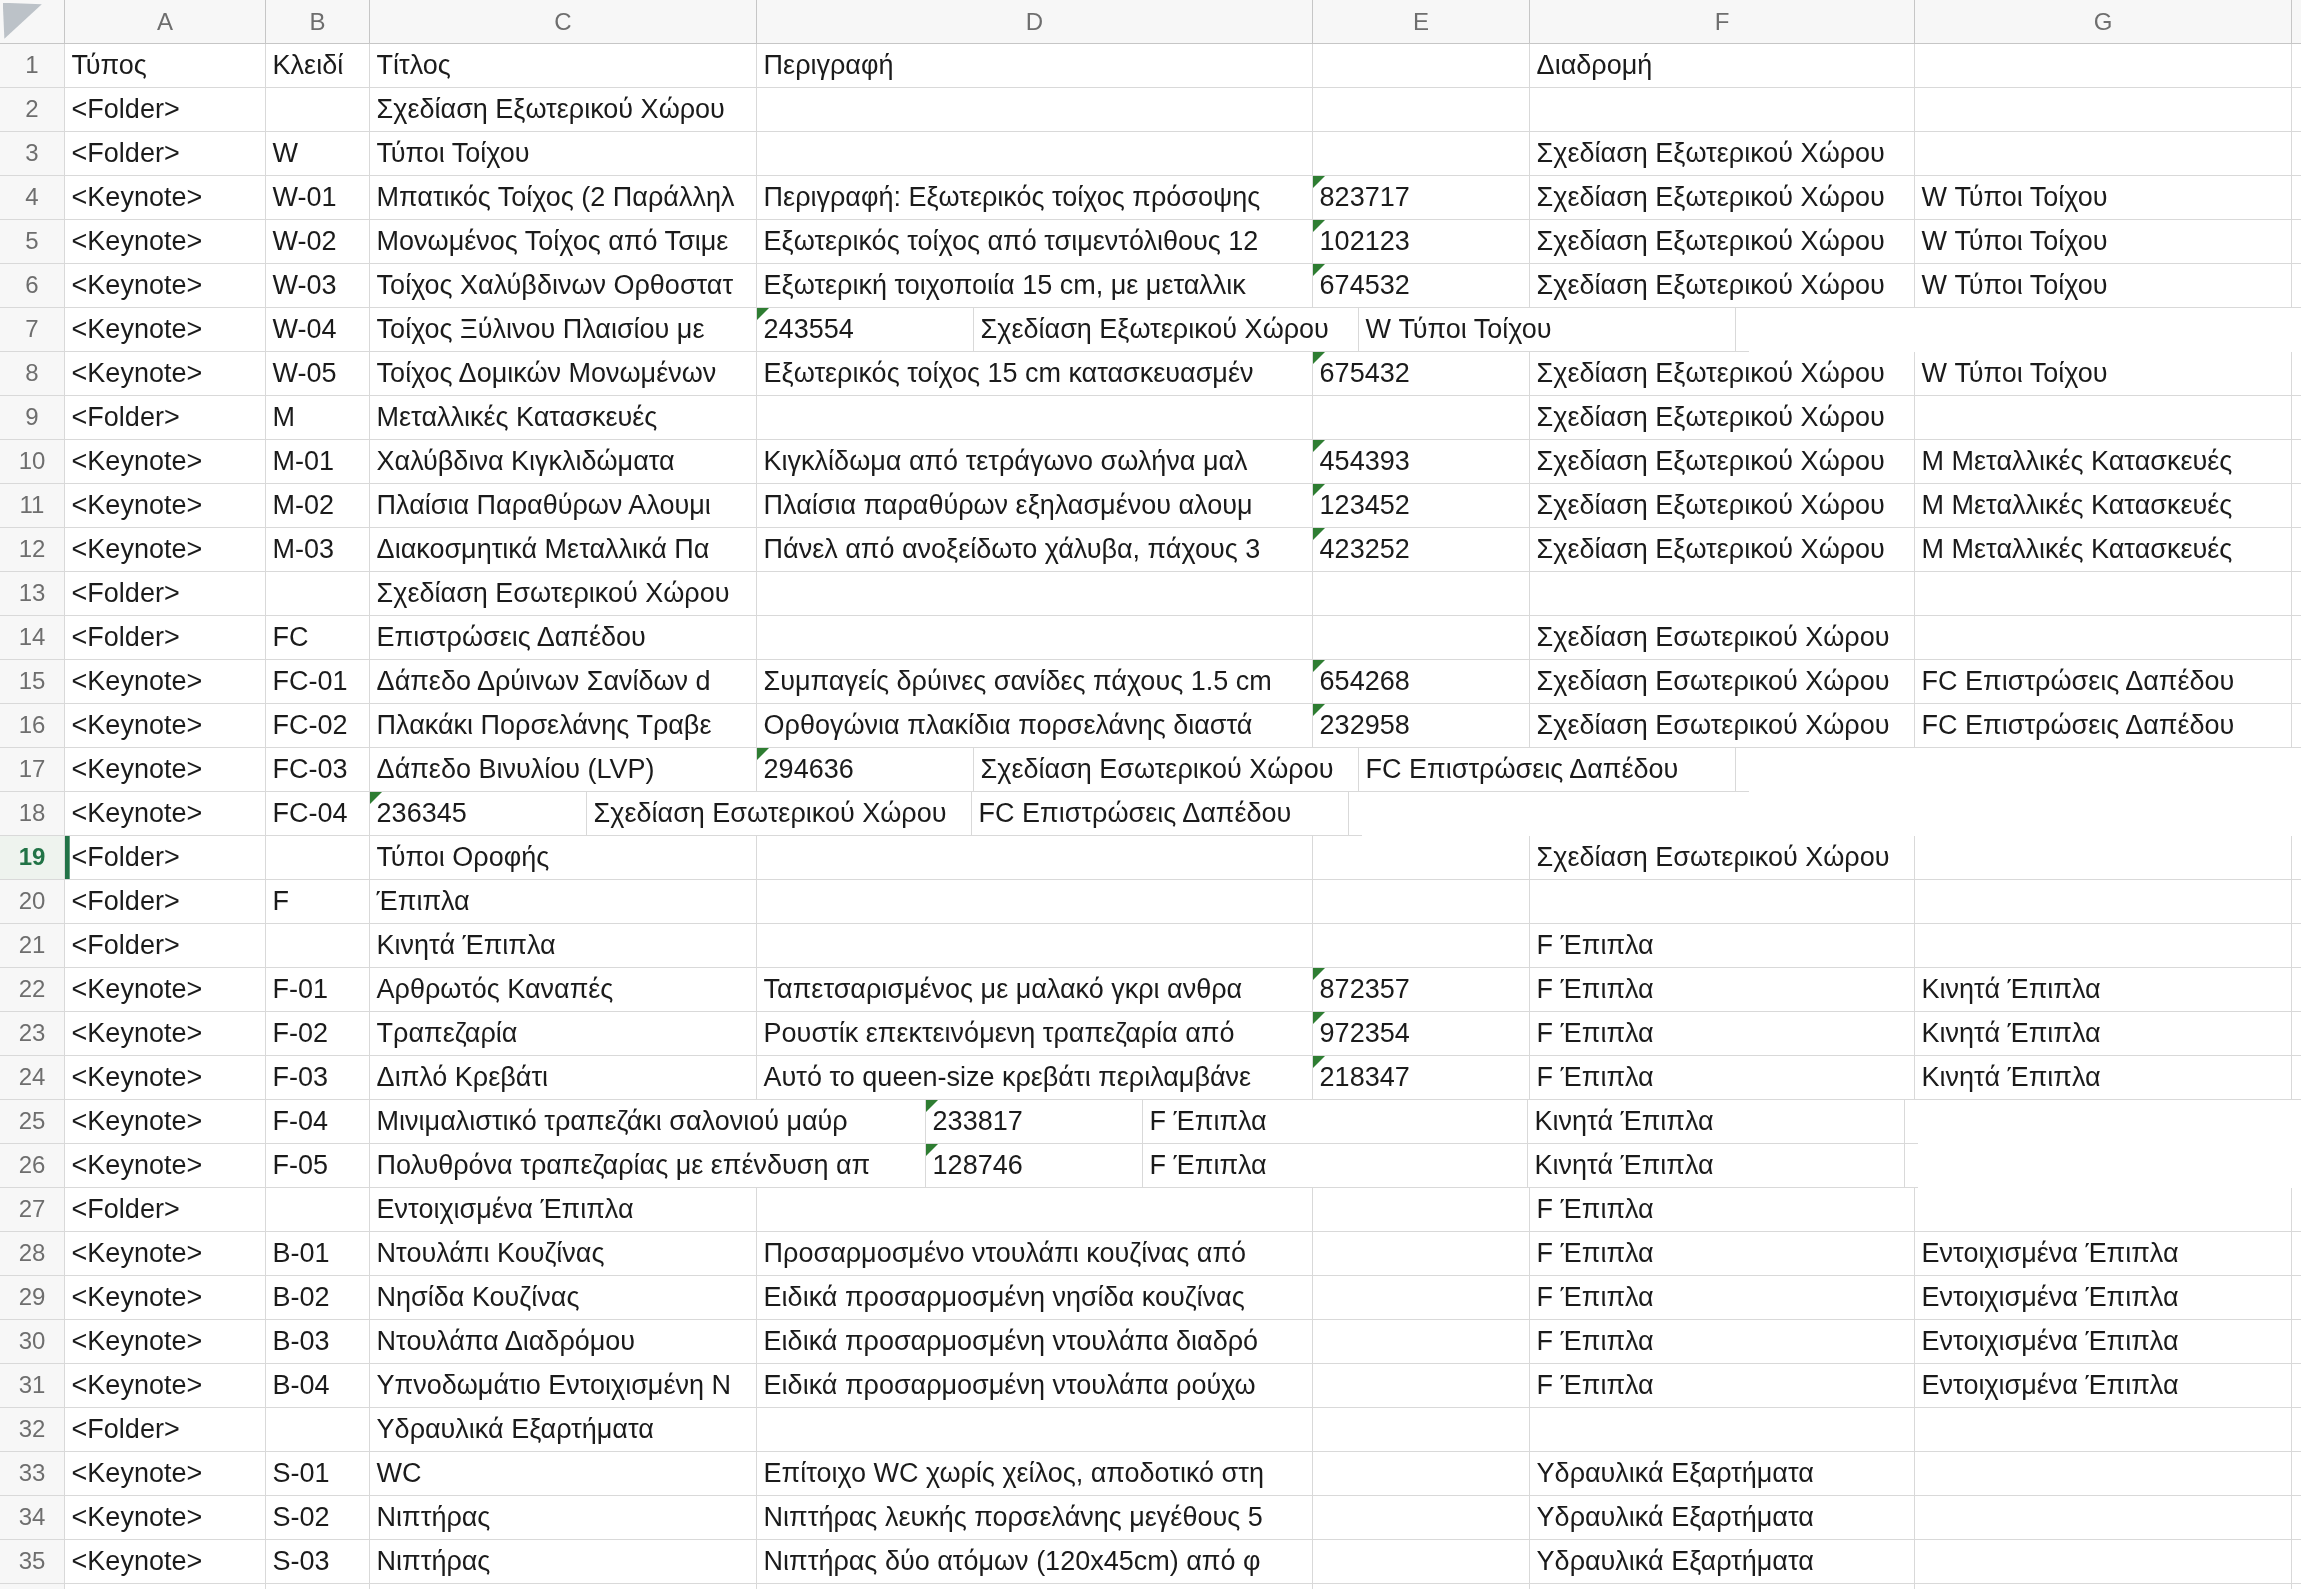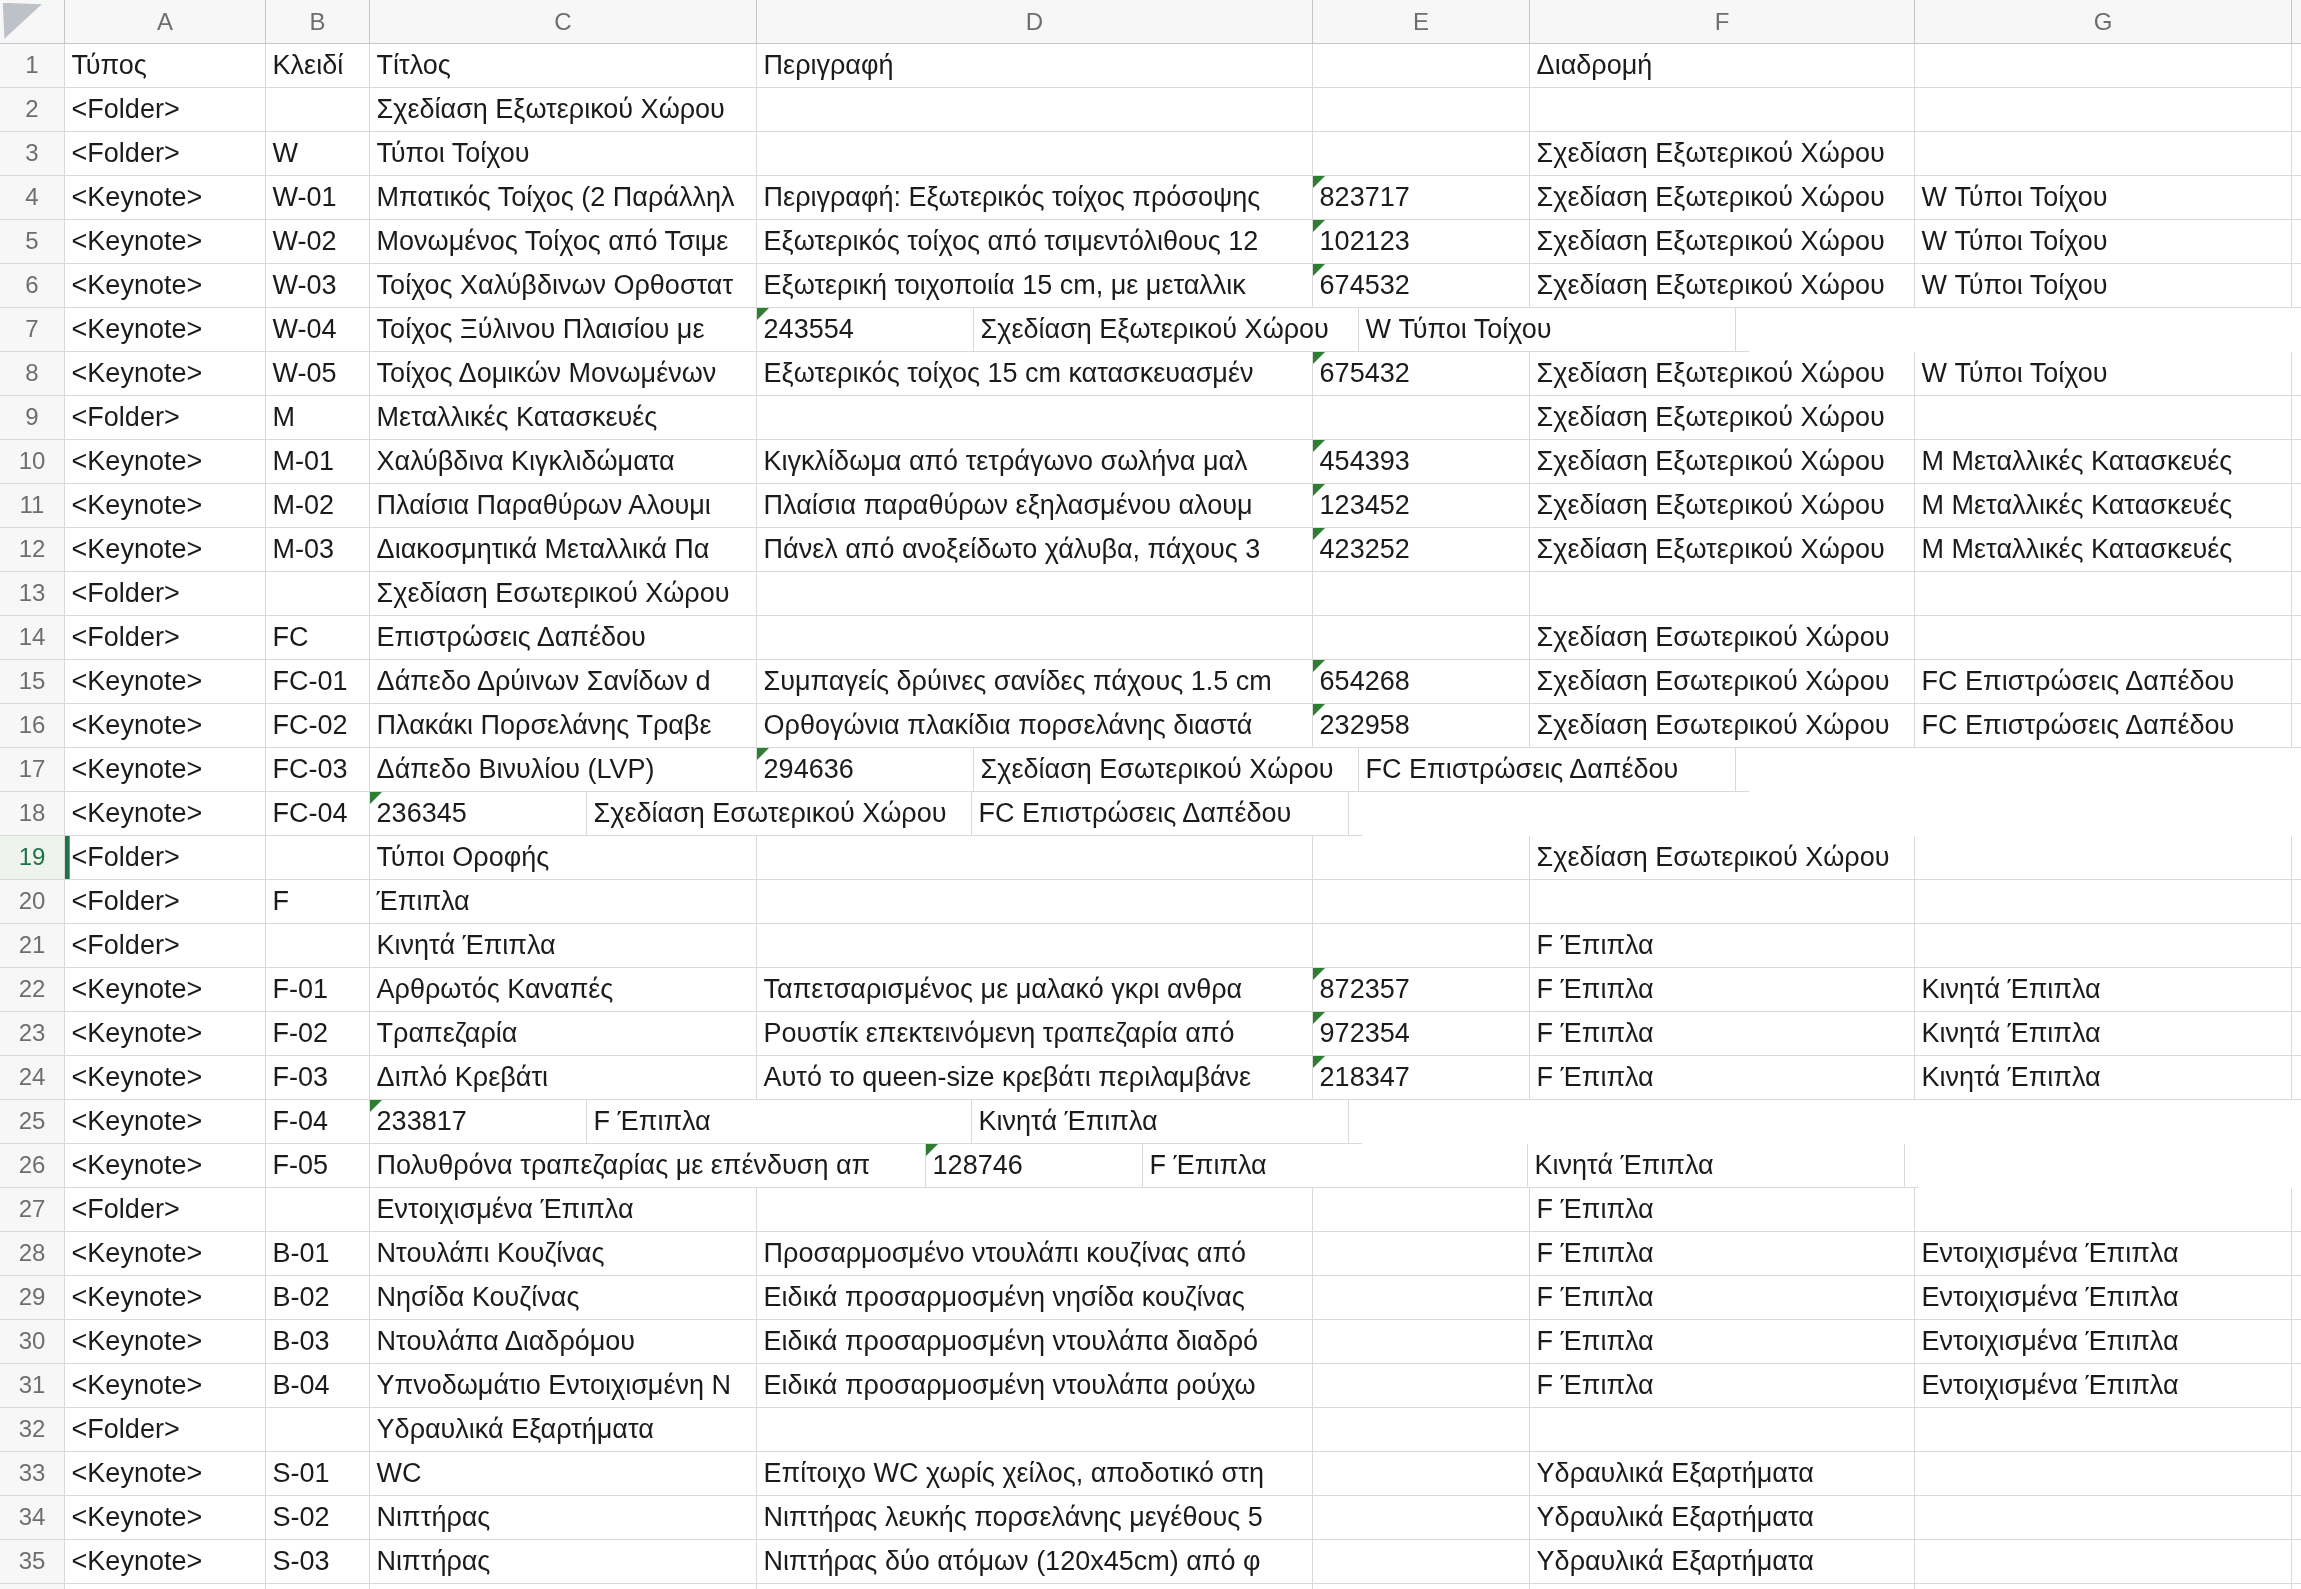--- a/index.html
+++ b/index.html
@@ -54,21 +54,21 @@
   .w-g{width:377px;}
   .w-h{width:10.3px;border-right:none;}
   
   .err-tri{
     position:absolute;top:0;left:0;width:12px;height:12px;
     background:var(--tri);
     clip-path:polygon(0 0,100% 0,0 100%);
   }
   
   .row.sel .cell.w-a{box-shadow:inset 4.7px 0 0 var(--sel);}
-  .row.sel .rownum{color:var(--sel);font-weight:400;background:#eef3ee;}
+  .row.sel .rownum{color:var(--sel);font-weight:700;background:#eef3ee;}
 </style>
 </head>
 <body>
 
 <div class="sheet">
   <div class="hdr-row">
       <div class="hdr-cell hdr-corner w-num">
         <div class="corner-tri"></div>
       </div>
       <div class="hdr-cell w-a">A</div>
@@ -685,20 +685,23 @@
         <div class="cell w-h"></div>
       </div>
       <div class="row">
         <div class="cell rownum w-num">25</div>
         <div class="cell w-a">
           <span>&lt;Keynote&gt;</span>
         </div>
         <div class="cell w-b">
           <span>F-04</span>
         </div>
+        <div class="cell w-d">
+          <span>Μινιμαλιστικό τραπεζάκι σαλονιού μαύρ</span>
+        </div>
         <div class="cell w-e">
           <div class="err-tri"></div>
           <span>233817</span>
         </div>
         <div class="cell w-f">
           <span>F Έπιπλα</span>
         </div>
         <div class="cell w-g">
           <span>Κινητά Έπιπλα</span>
         </div>

